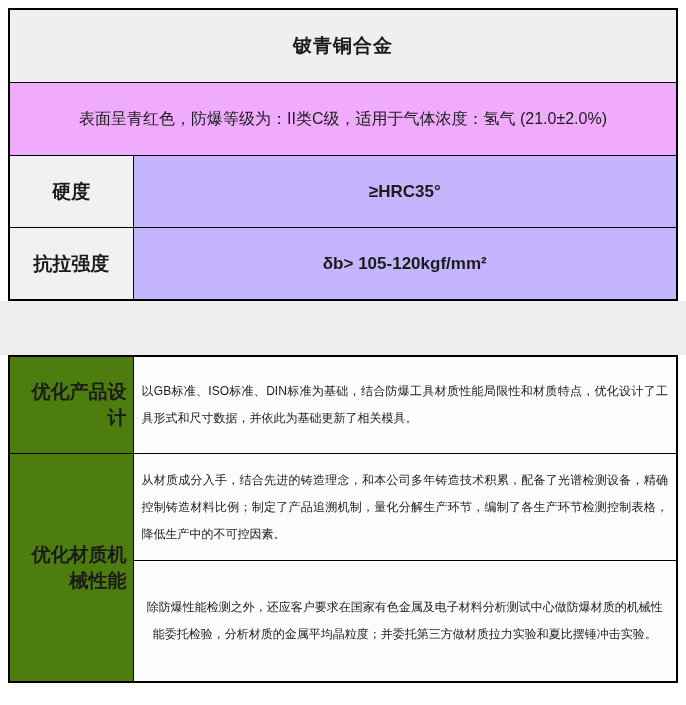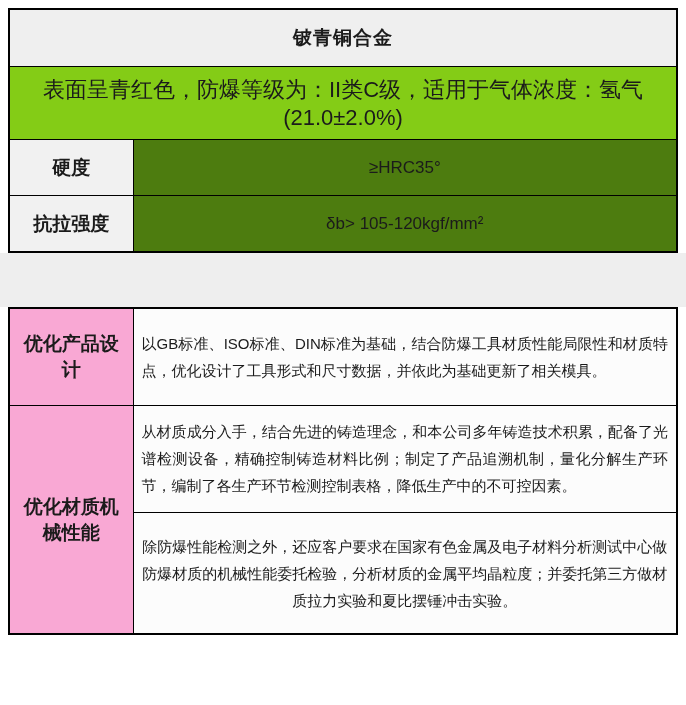--- a/index.html
+++ b/index.html
@@ -26,61 +26,62 @@
 
   table.spec {
     border-collapse: collapse;
     table-layout: fixed;
     width: 670px;
     margin: 0 8px;
     border: 2px solid #000000;
   }
   table.spec td {
     border: 1px solid #000000;
-    padding: 8px 6px;
+    padding: 16px 6px;
     vertical-align: middle;
     text-align: center;
     overflow: hidden;
   }
   .col-label { width: 124px; }
 
   td.t-title {
     background: #efefef;
     font-weight: bold;
     font-size: 19px;
     height: 40px;
     letter-spacing: 1px;
   }
   td.t-desc {
-    background: #84cc16;
-    font-size: 22px;
+    background: #f0abfc;
+    font-size: 16px;
     height: 40px;
   }
   td.t-label {
     background: #f1f1f1;
     font-weight: bold;
     font-size: 19px;
     height: 39px;
   }
   td.t-value {
-    background: #4d7c0f;
+    background: #c4b5fd;
     font-size: 17px;
     height: 39px;
+    font-weight: bold;
   }
 
   table.proc td.p-label {
-    background: #f9a8d4;
+    background: #4d7c0f;
     font-weight: bold;
     font-size: 19px;
-    text-align: center;
+    text-align: right;
     line-height: 26px;
   }
   table.proc td.p-text {
     background: #fcfcfc;
-    font-size: 15px;
+    font-size: 12px;
     line-height: 27px;
     padding: 6px 8px;
     text-align: justify;
   }
   table.proc td.p-text.centered { text-align: center; }
   td.row1-text  { height: 84px; }
   td.row2-text  { height: 94px; font-family: Liberation Serif, serif; }
   td.row3-text  { height: 108px; }
 </style>
 </head>

